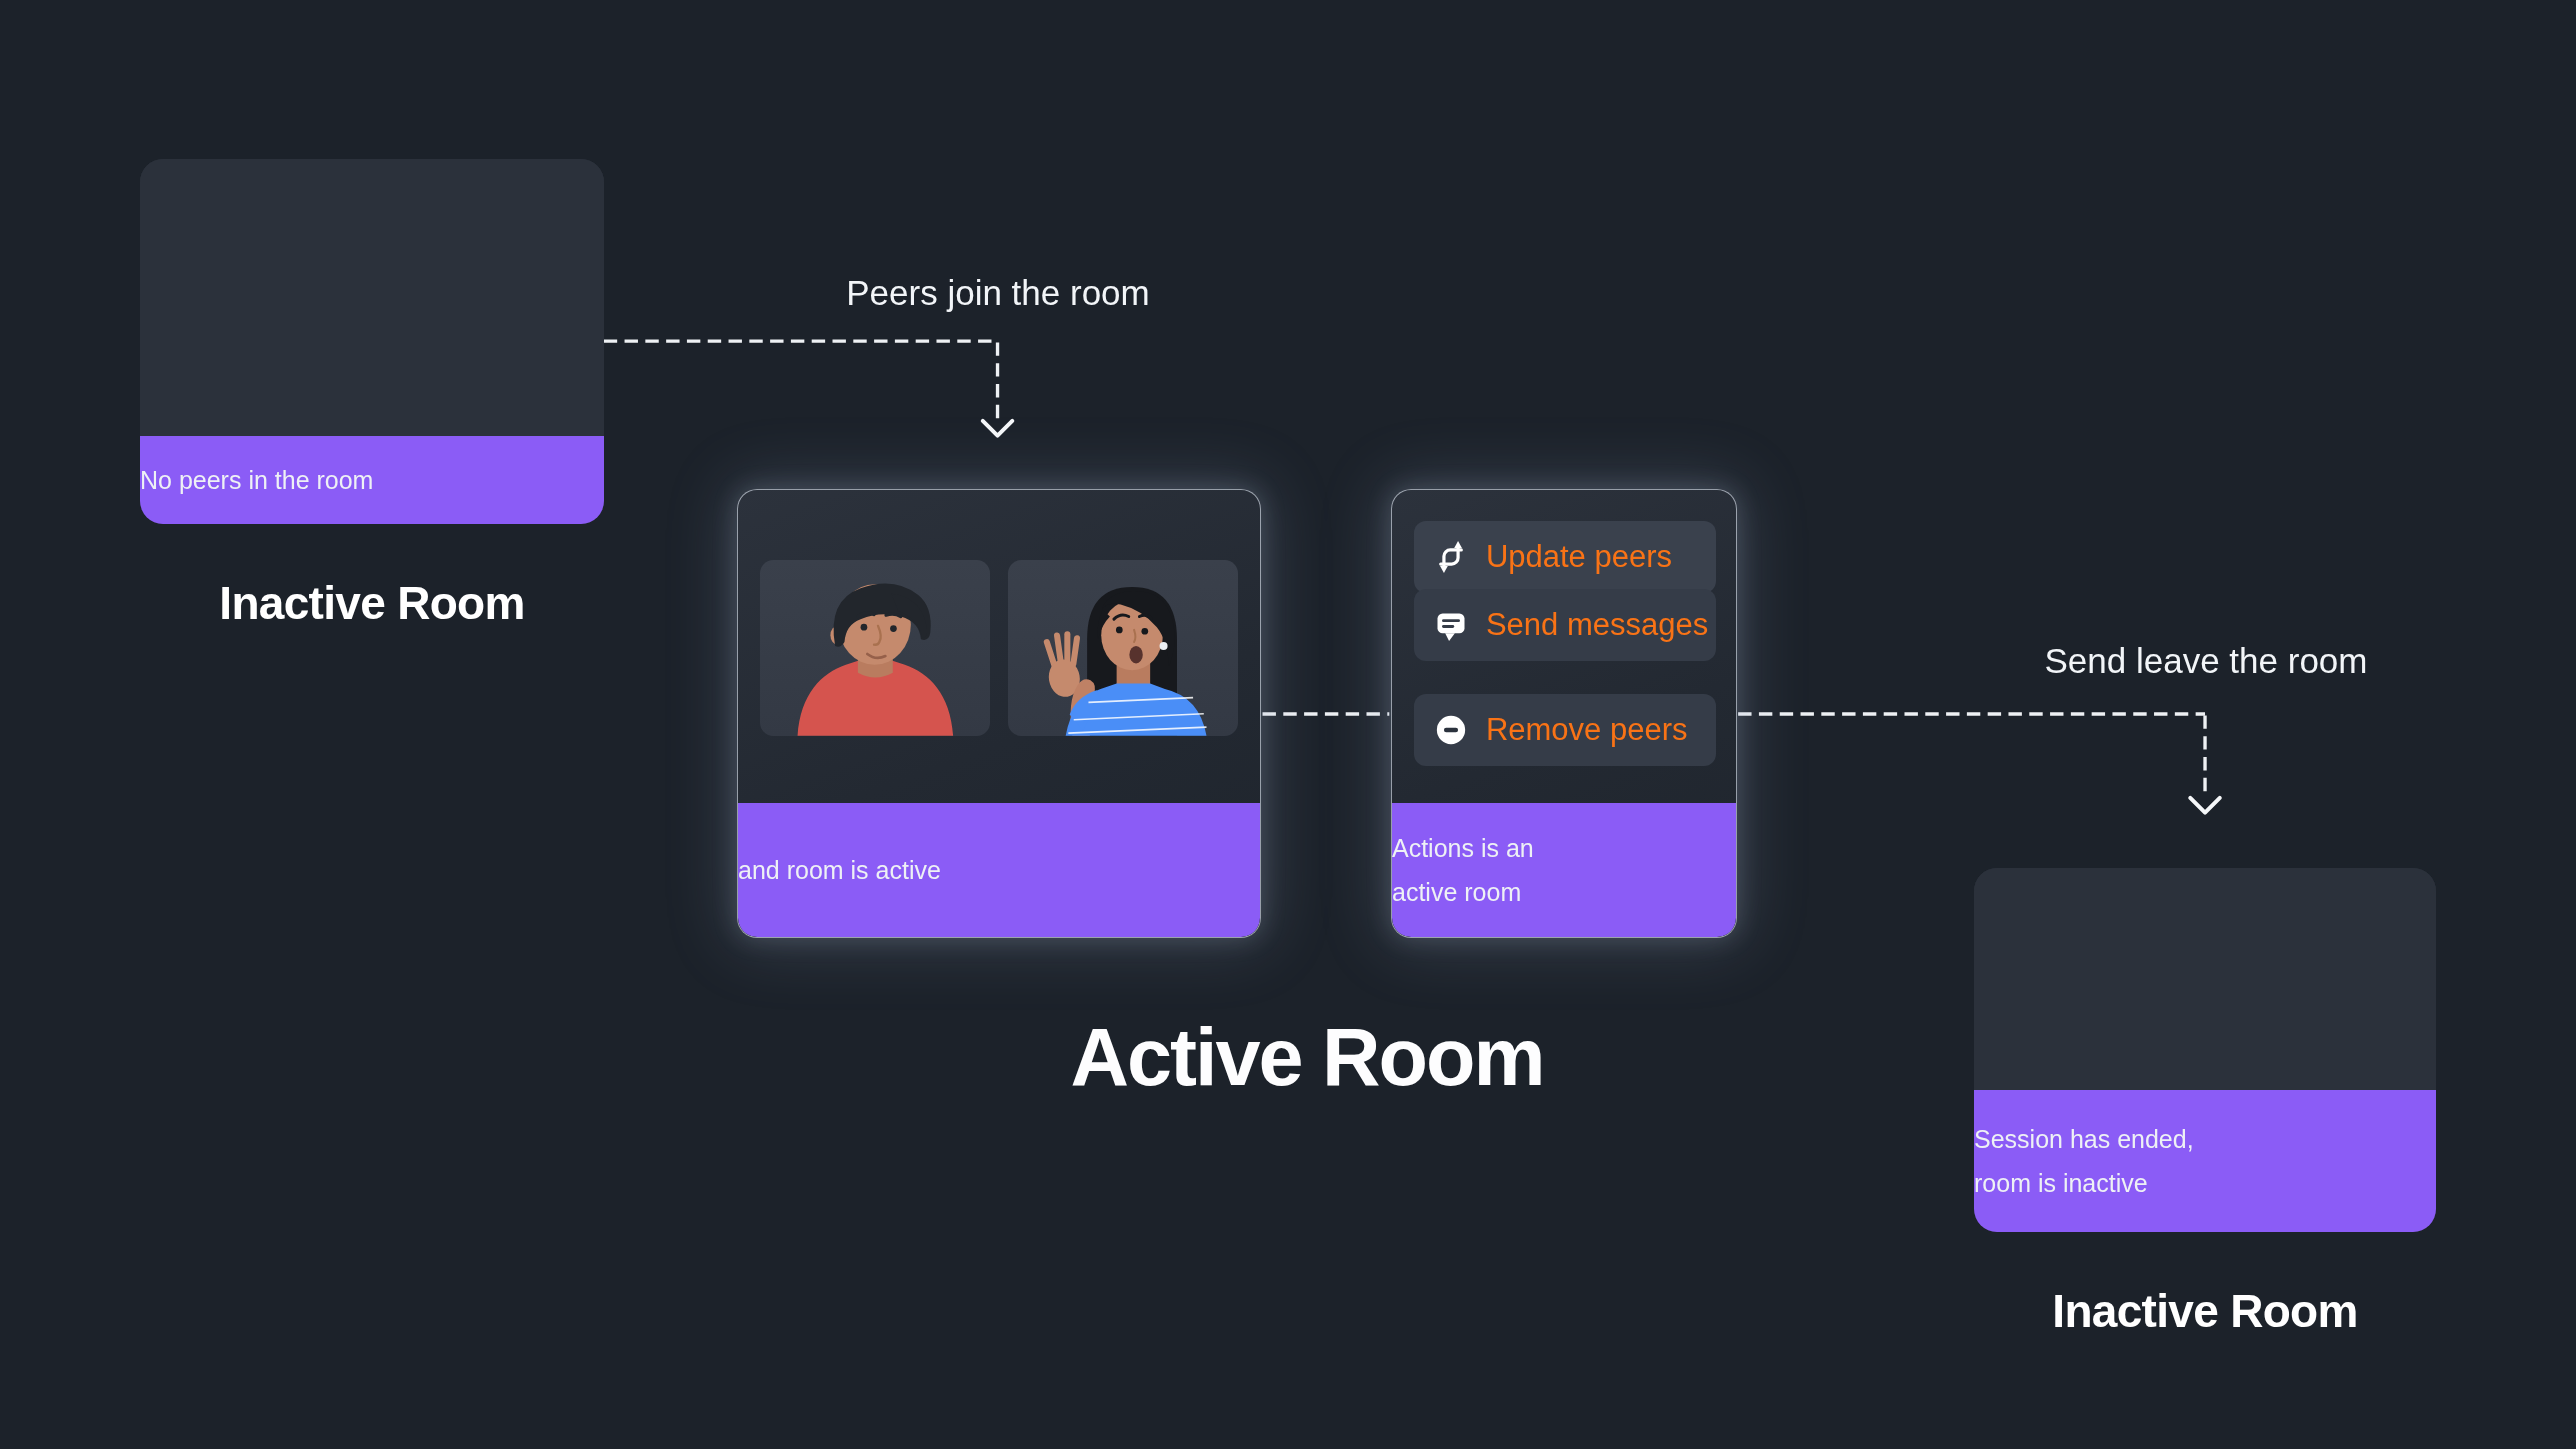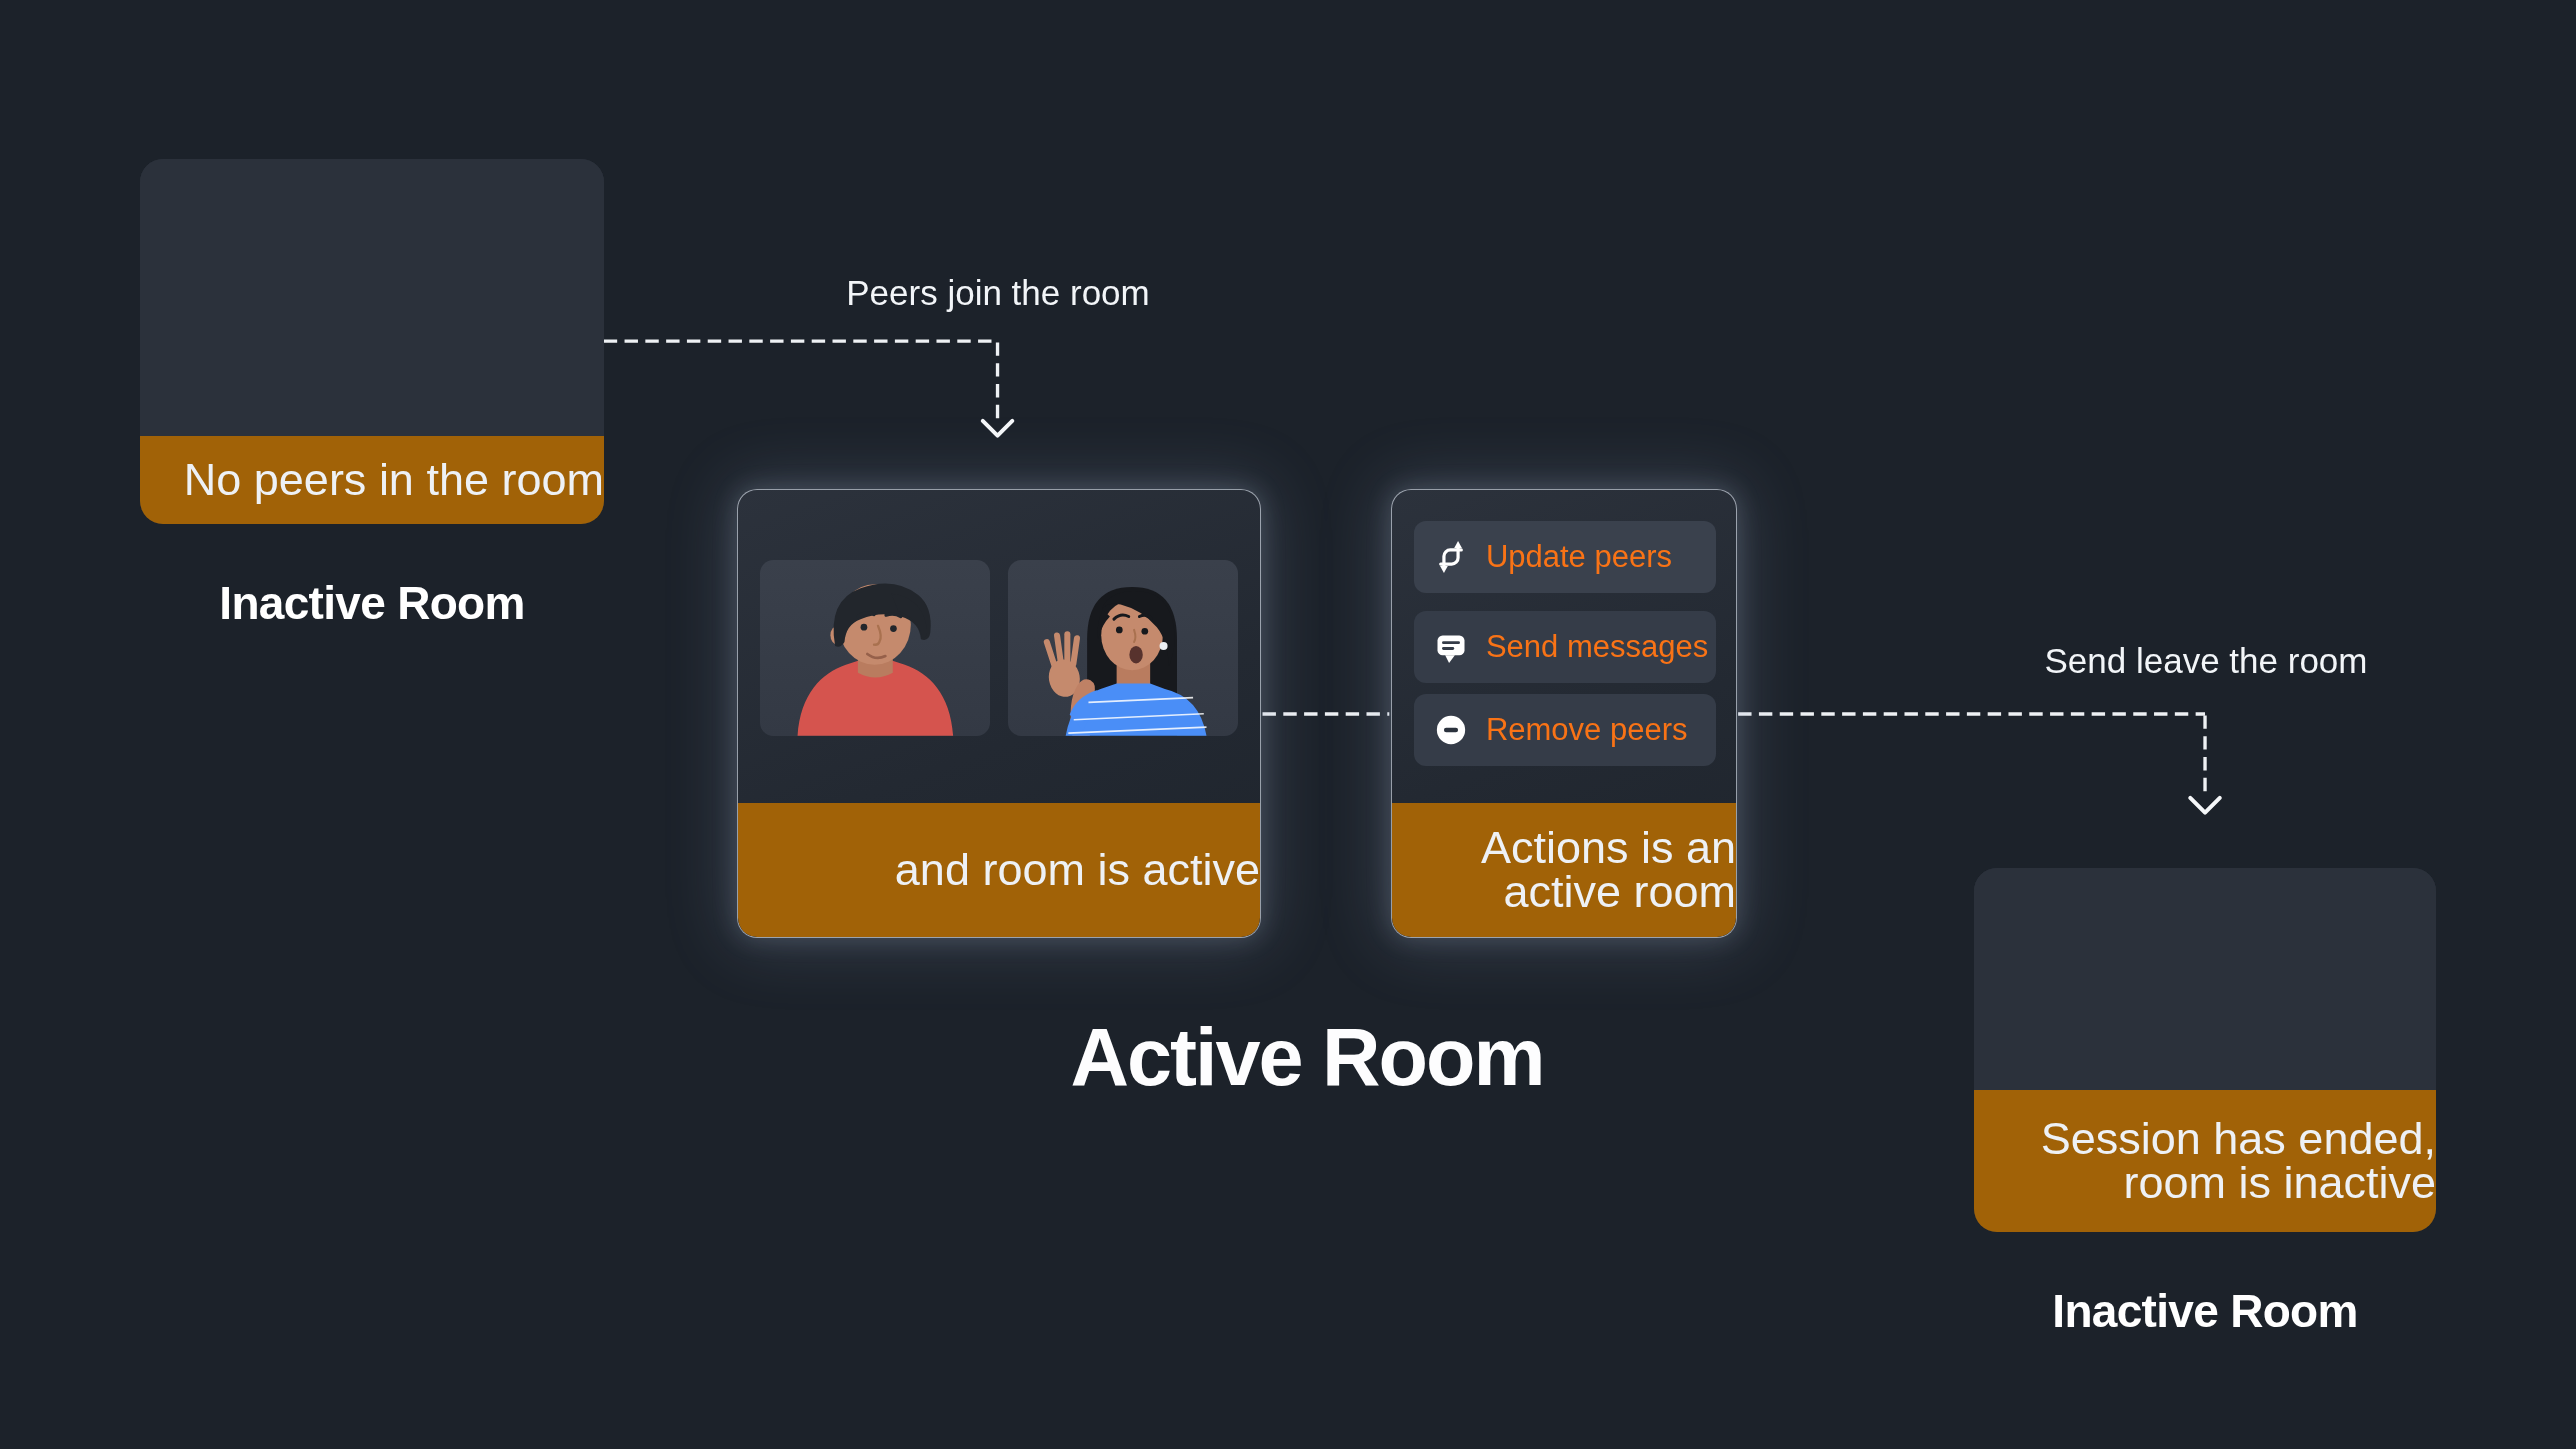--- a/index.html
+++ b/index.html
@@ -1,22 +1,22 @@
 <!DOCTYPE html>
 <html style="font-size:10.7px"><head>
 <meta charset="utf-8">
 <style>
   html,body{margin:0;padding:0;background:#1c222a;}
   .stage{position:relative;width:2576px;height:1449px;overflow:hidden;background:#1c222a;
          font-family:"Liberation Sans","DejaVu Sans",sans-serif;color:#f4f6f9;margin-top:9px;}
   .card{position:absolute;border-radius:23px;overflow:hidden;background:#2b313b;}
   .card .img-zone{position:absolute;left:0;top:0;right:0;background:#2b313b;}
-  .card .caption{position:absolute;left:0;right:0;bottom:0;background:#a16207;
-                 display:flex;flex-direction:column;align-items:flex-end;justify-content:center;
-                 font-size:45px;line-height:44px;color:#eef1f5;text-align:center;}
+  .card .caption{position:absolute;left:0;right:0;bottom:0;background:#8b5cf6;
+                 display:flex;flex-direction:column;align-items:flex-start;justify-content:center;
+                 font-size:25px;line-height:44px;color:#eef1f5;text-align:center;}
   .card.glow{background:linear-gradient(160deg,#2c323c 0%,#232932 55%,#1e242c 100%);
              border:1.3px solid rgba(226,234,245,0.62);border-radius:20px;box-sizing:border-box;
              box-shadow:0 0 23px 1.3px rgba(190,205,225,0.18),0 0 64px 8px rgba(148,166,196,0.22);}
   .card.glow .caption{border-radius:0 0 19px 19px;}
   .room-title{position:absolute;display:flex;align-items:center;justify-content:center;
               font-size:46px;font-weight:700;letter-spacing:-0.7px;color:#ffffff;}
   .big-title{position:absolute;display:flex;align-items:center;justify-content:center;
              font-size:81px;font-weight:700;letter-spacing:-2px;color:#fdfdfe;}
   .flow-label{position:absolute;transform:translate(-50%,-50%);white-space:nowrap;
               font-size:35px;color:#f2f5f8;}
@@ -125,21 +125,21 @@
         <g stroke="#ffffff" stroke-width="5" fill="none" stroke-linecap="round">
           <path d="M17 44 V27 a10 10 0 0 1 10 -10 h17"></path>
           <path d="M39 12 V29 a10 10 0 0 1 -10 10 h-17"></path>
         </g>
         <polygon points="11,42 23,42 17,53" fill="#ffffff"></polygon>
         <polygon points="33,14 45,14 39,3" fill="#ffffff"></polygon>
       </svg>
       <span class="label">Update peers</span>
     </div>
 
-    <div class="action-btn" style="top:121px;text-align:right;">
+    <div class="action-btn" style="top:99px;text-align:right;">
       <svg width="36" height="36" viewBox="0 0 56 56">
         <rect x="7" y="10" width="42" height="31" rx="8" fill="#ffffff"></rect>
         <path d="M19 41 h15 l-9 12 Z" fill="#ffffff"></path>
         <rect x="14" y="19" width="28" height="4.5" rx="2.25" fill="#353c48"></rect>
         <rect x="14" y="28" width="19" height="4.5" rx="2.25" fill="#353c48"></rect>
       </svg>
       <span class="label">Send messages</span>
     </div>
 
     <div class="action-btn" style="top:204px;">

